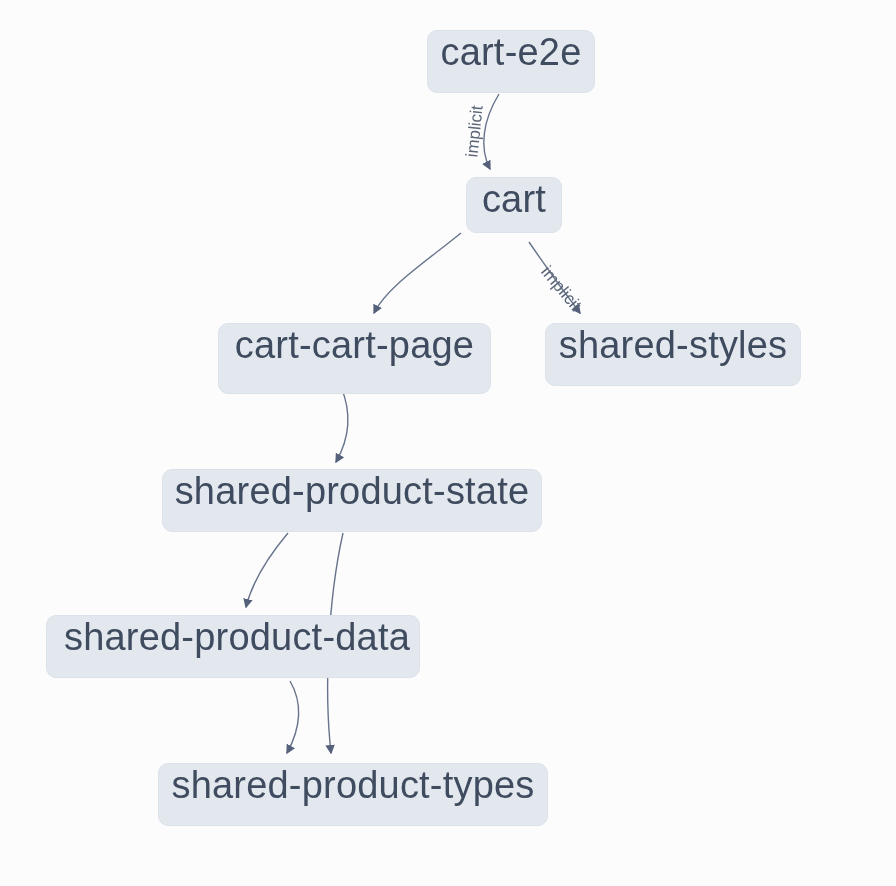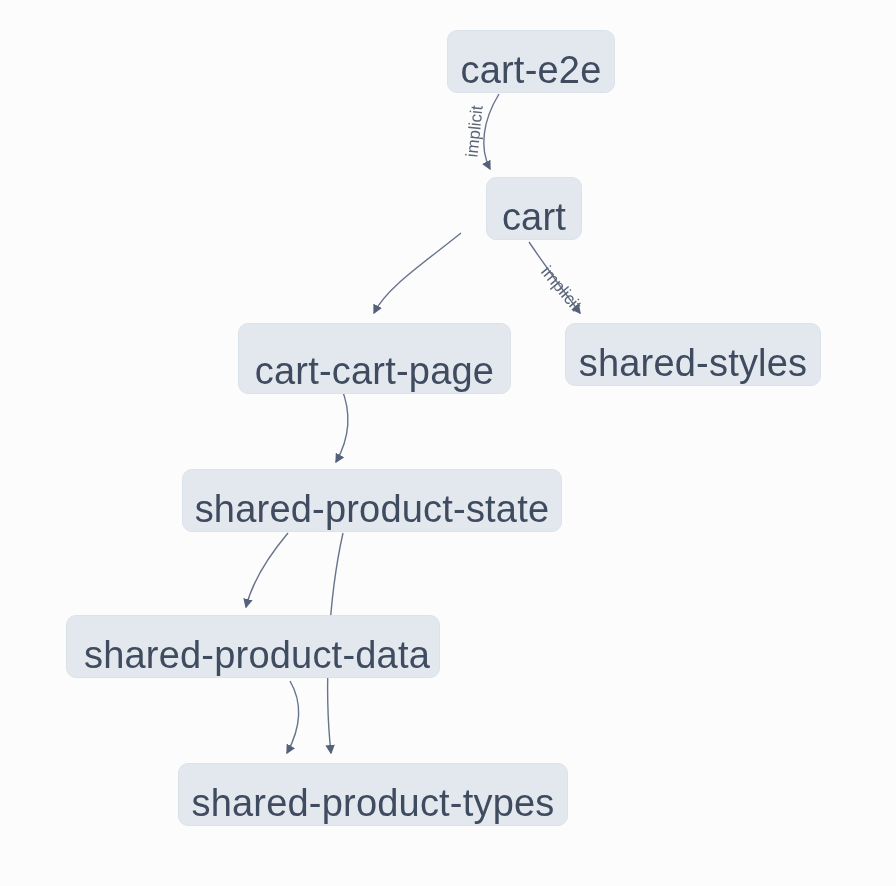--- a/index.html
+++ b/index.html
@@ -37,27 +37,26 @@
   .edge-label {
     font-family: "Liberation Sans", sans-serif;
     font-size: 17px;
     fill: var(--edge-label, #5b6578);
     text-anchor: middle;
   }
   .node {
     position: absolute;
     box-sizing: border-box;
     display: flex;
-    align-items: flex-end;
+    align-items: flex-start;
     justify-content: center;
     background: var(--node-fill, #e3e8ef);
     border: 1px solid var(--node-border, #dce2ea);
     border-radius: 10px;
     cursor: pointer;
-    margin-left: 20px;
   }
   .node-label {
     font-size: 38px;
     font-weight: 400;
     color: var(--node-text, #3f4b5e);
     white-space: nowrap;
     letter-spacing: 0.2px;
   }
 </style>
 </head>
@@ -79,21 +78,21 @@
         <path class="edge-path" d="M 341 387 C 352 413 349 439 336 462" marker-end="url(#arrowhead)"></path>
         <path class="edge-path" d="M 288 533 C 267 558 252 583 246 607" marker-end="url(#arrowhead)"></path>
         <path class="edge-path" d="M 343 533 C 328 600 324 690 331 753" marker-end="url(#arrowhead)"></path>
         <path class="edge-path" d="M 290 681 C 304 705 299 731 287 753" marker-end="url(#arrowhead)"></path>
       </g>
   </svg>
   <div class="nodes-layer" id="nodes-layer">
       <div class="node" style="left: 427px; top: 30px; width: 168px; height: 63px;">
         <span class="node-label">cart-e2e</span>
       </div>
-      <div class="node" style="left: 466px; top: 177px; width: 96px; height: 63px;">
+      <div class="node" style="left: 466px; top: 177px; width: 96px; height: 56px;">
         <span class="node-label">cart</span>
       </div>
       <div class="node" style="left: 218px; top: 323px; width: 273px; height: 71px;">
         <span class="node-label">cart-cart-page</span>
       </div>
       <div class="node" style="left: 162px; top: 469px; width: 380px; height: 63px;">
         <span class="node-label">shared-product-state</span>
       </div>
       <div class="node" style="left: 545px; top: 323px; width: 256px; height: 63px;">
         <span class="node-label">shared-styles</span>

